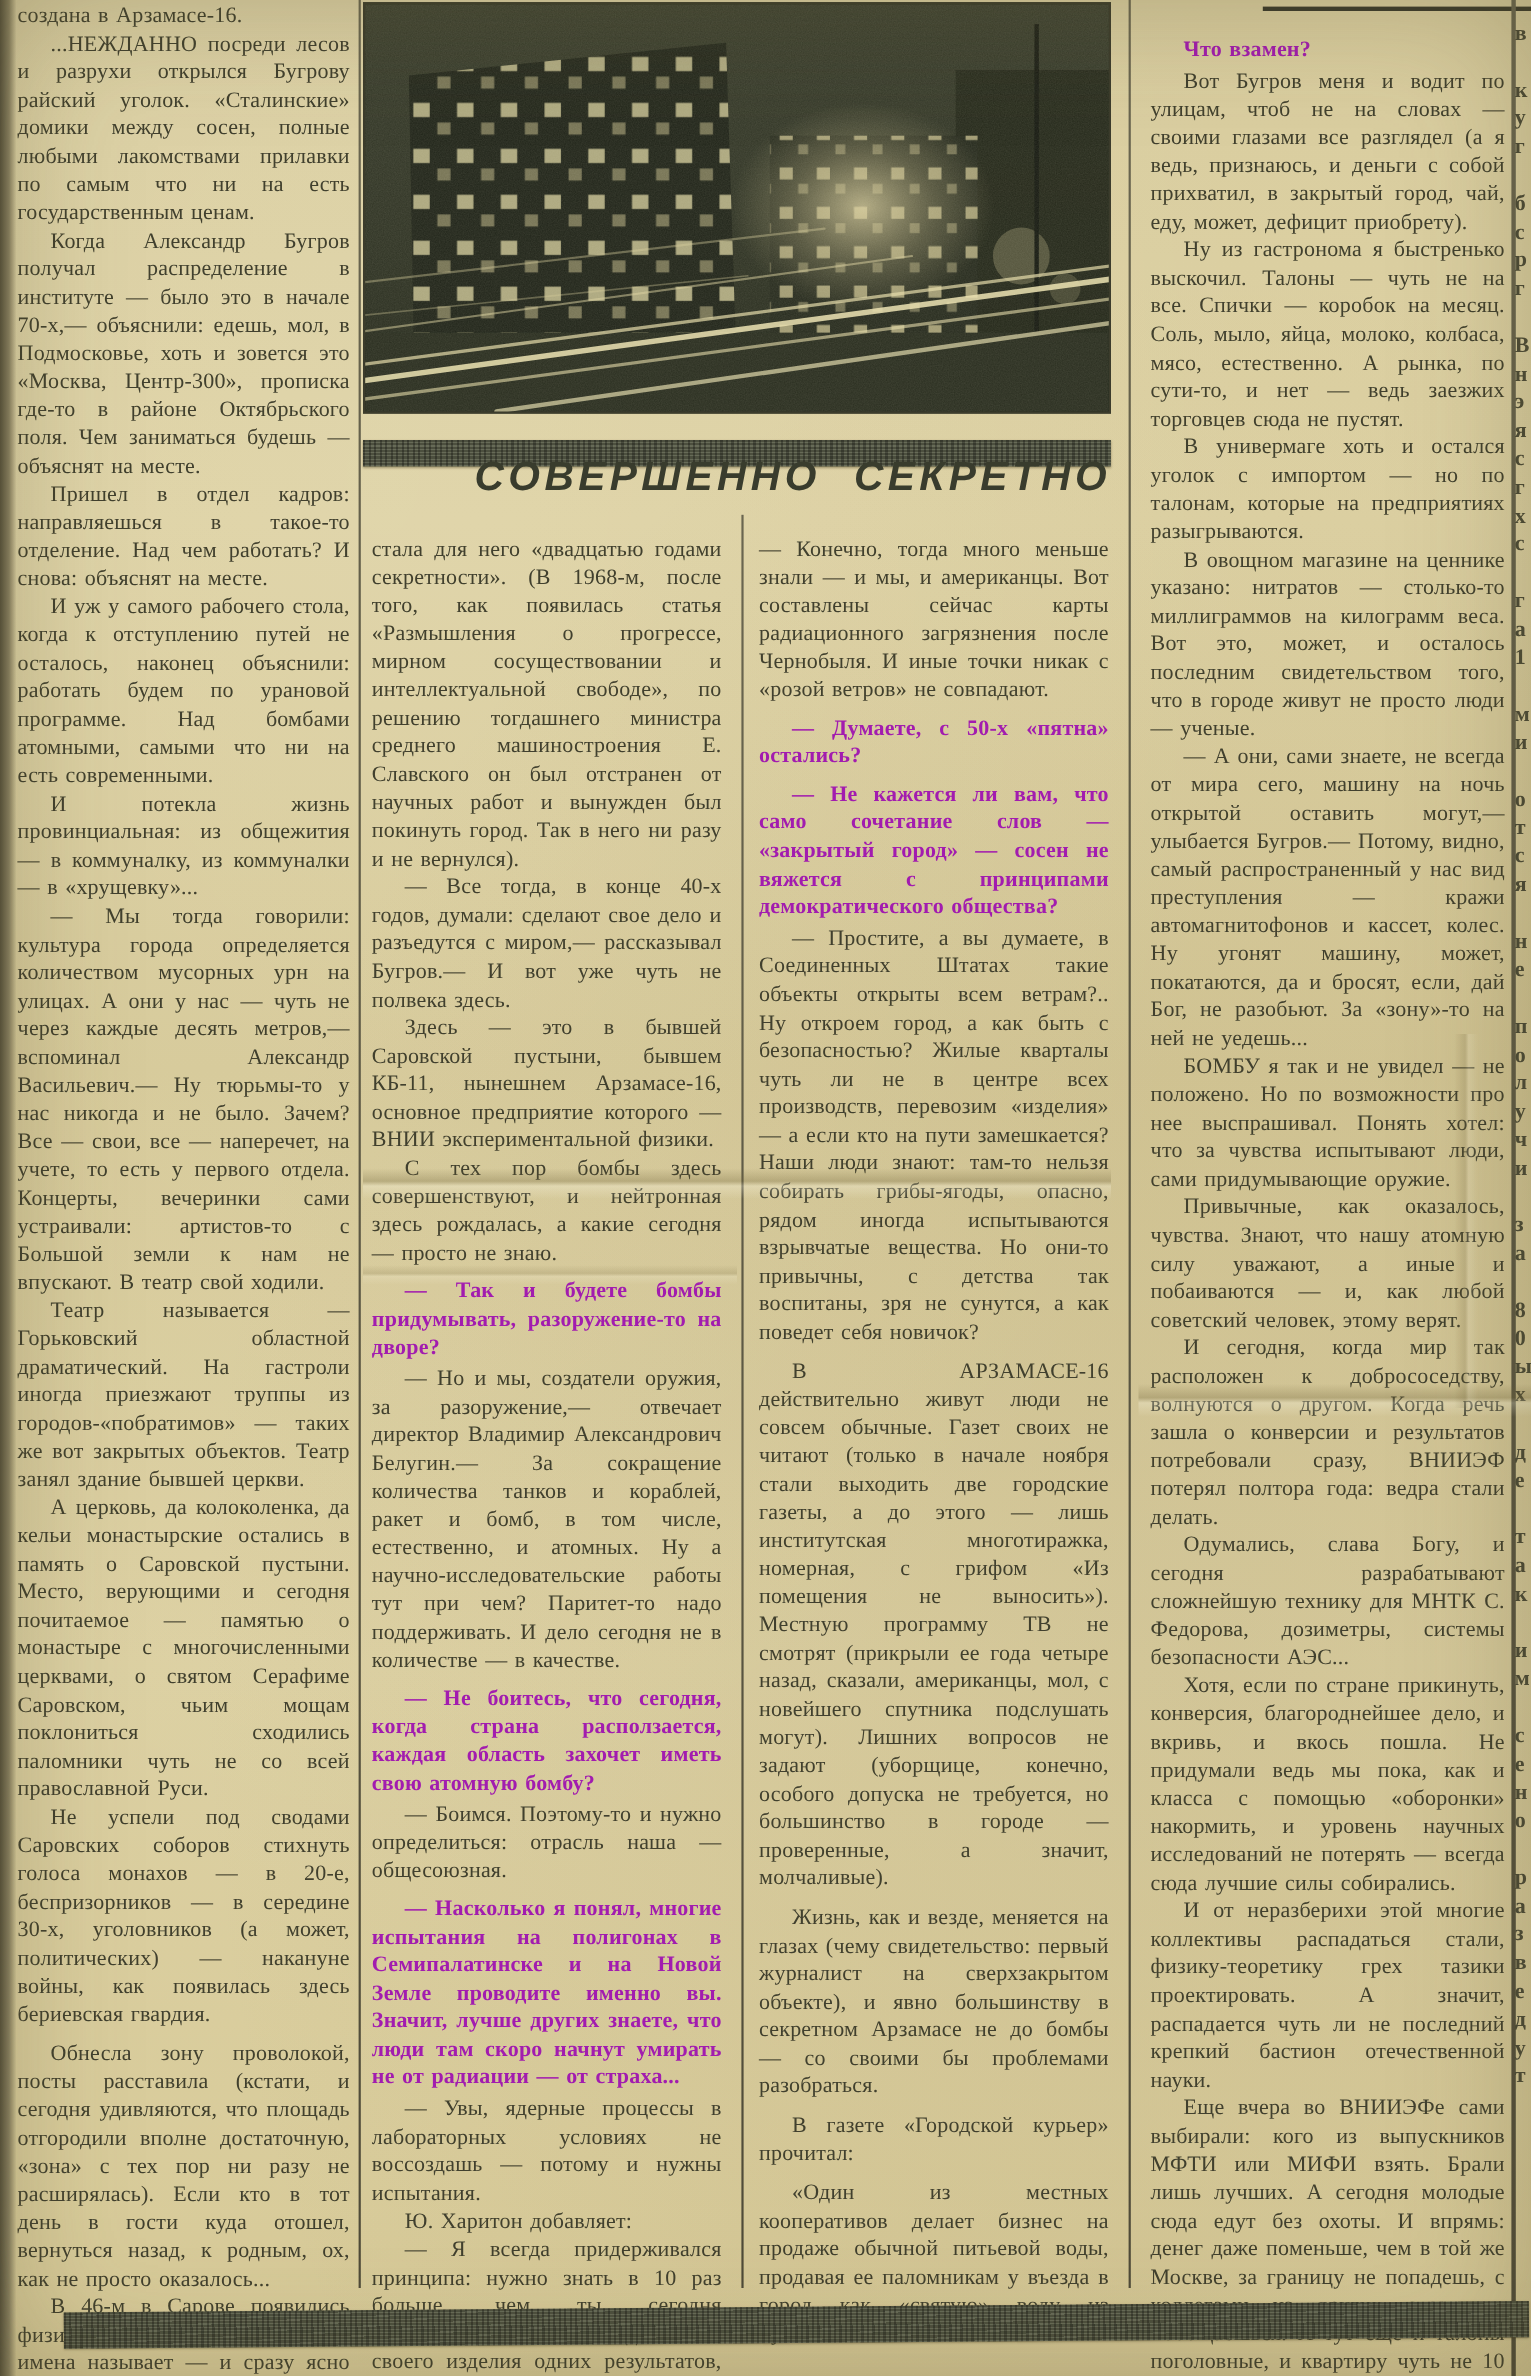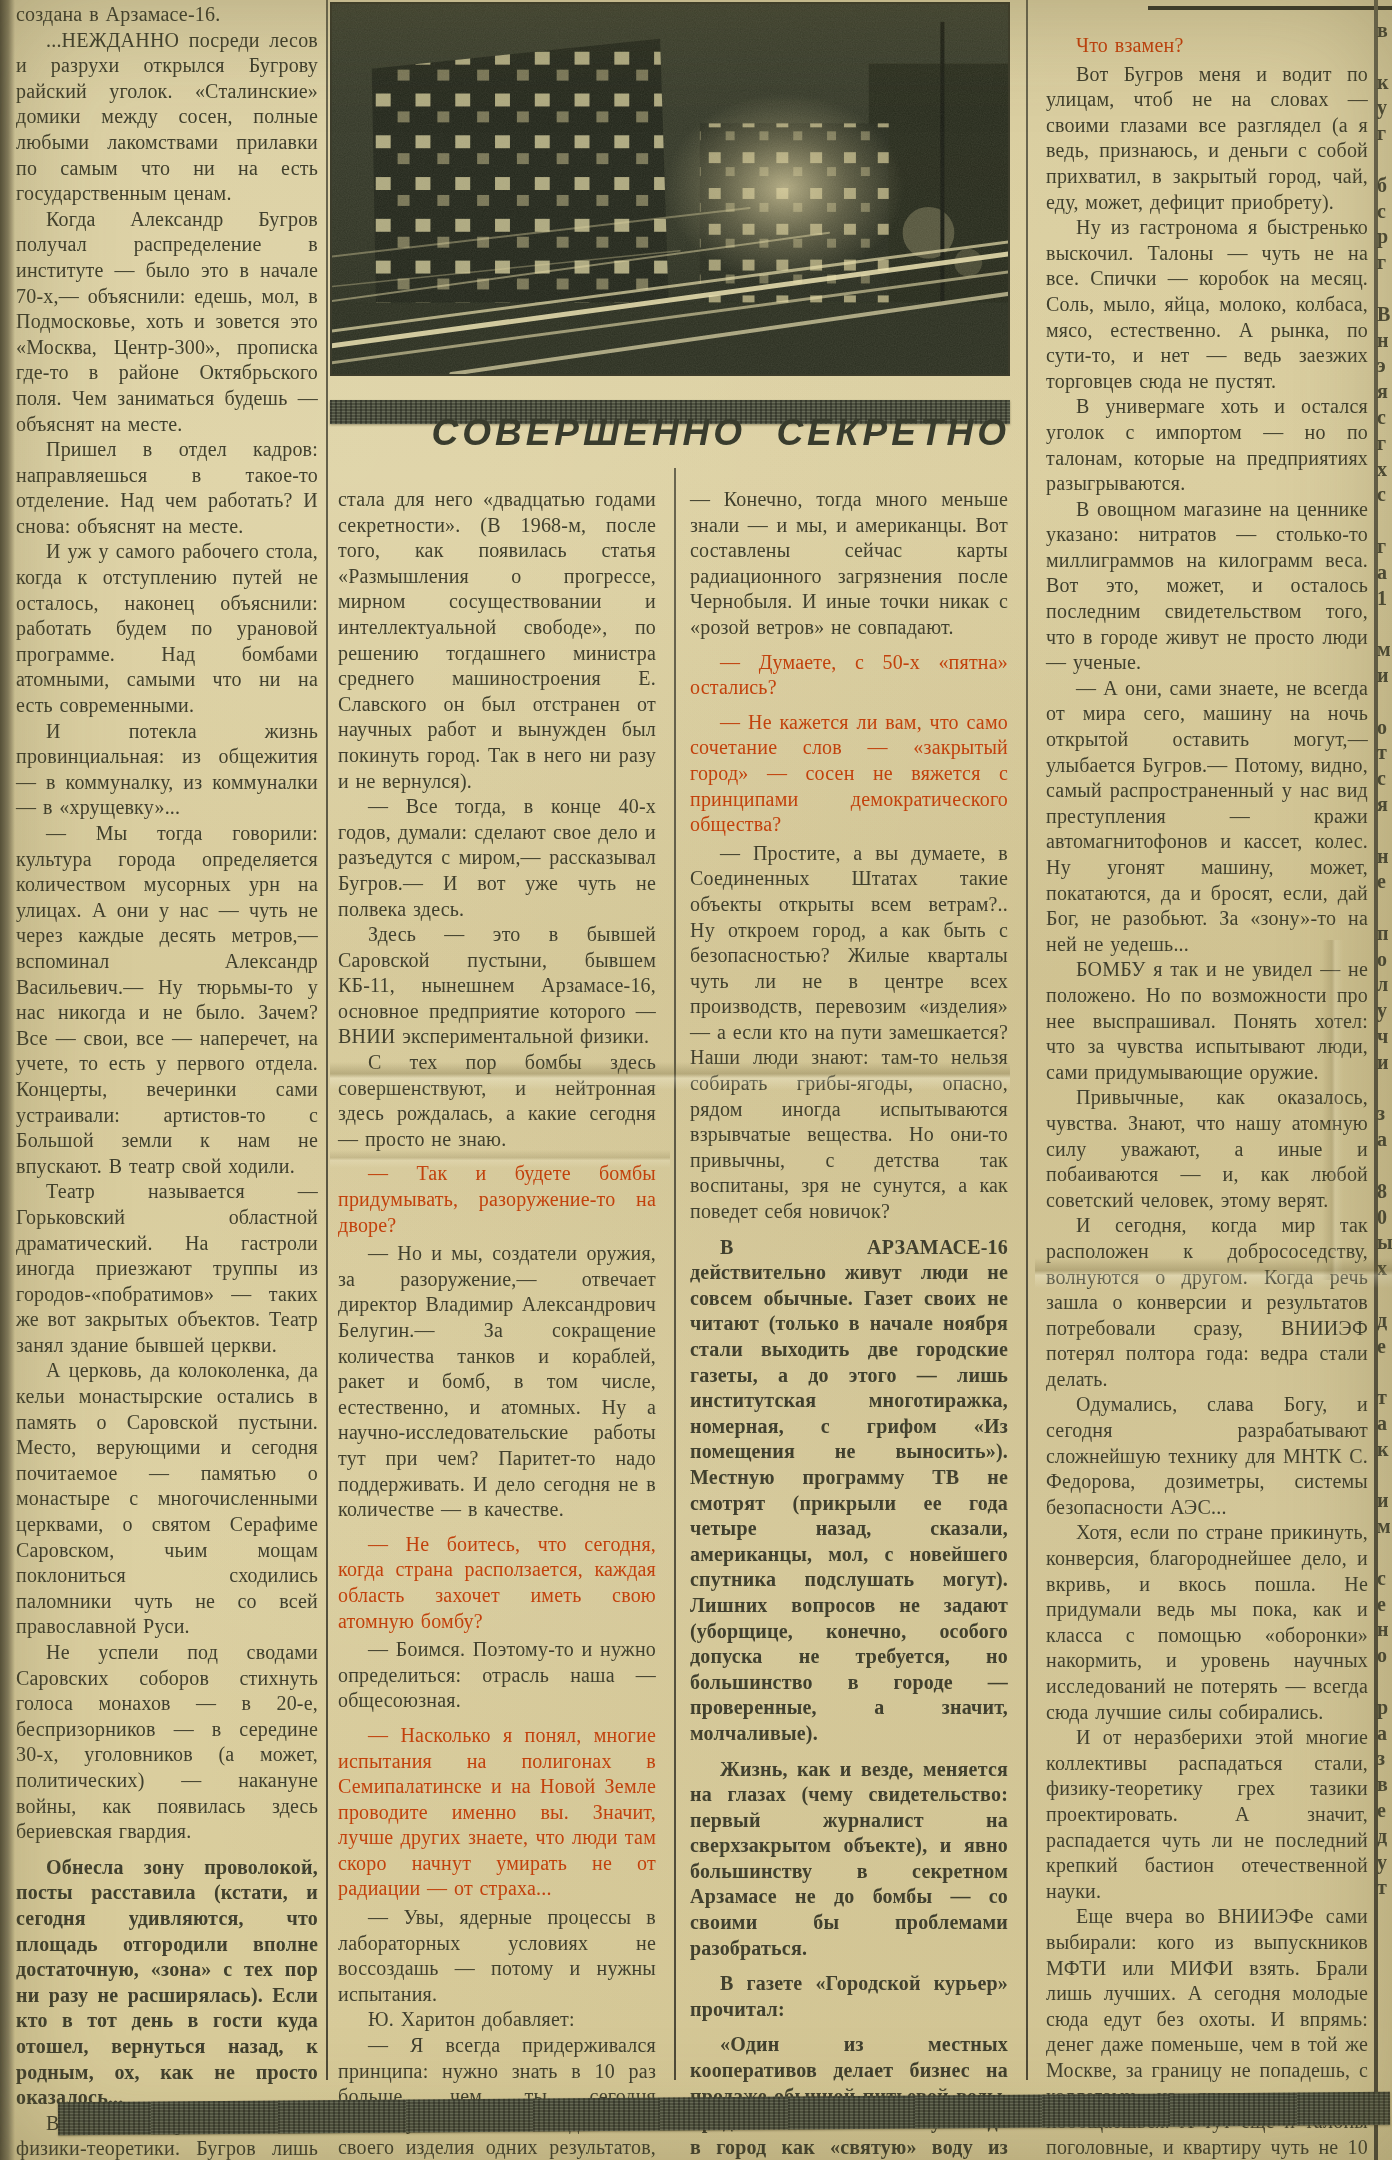--- a/index.html
+++ b/index.html
@@ -14,22 +14,22 @@
   }
   body::after{content:"";position:absolute;inset:0;pointer-events:none;
     box-shadow:inset 0 0 120px rgba(90,80,40,.35);}
   .page-edge-left{position:absolute;left:0;top:0;width:15px;height:2160px;
     background:linear-gradient(90deg,#55503c,#8a8263 55%,rgba(138,130,99,0));}
   .vrule{position:absolute;width:2px;background:linear-gradient(180deg,#6a6650,#4e4a38);}
   .col{position:absolute;text-align:justify;font-size:20px;line-height:25.6px;
     letter-spacing:.2px;word-spacing:1.5px;}
   .col p{margin:0;text-indent:30px;}
   .col p.noind{text-indent:0;}
-  .col p.q{font-weight:normal;color:#c2410c;margin-top:9px;margin-bottom:3px;}
-  .col p.lead{margin-top:10px;font-weight:bold;}
+  .col p.q{font-weight:bold;color:#a21caf;margin-top:9px;margin-bottom:3px;}
+  .col p.lead{margin-top:10px;}
   .photo-frame{position:absolute;left:330px;top:2px;width:680px;height:374px;
     border:2px solid #3c3c2c;box-sizing:border-box;background:#303426;}
   .photo-frame svg{display:block;width:100%;height:100%;}
   .ink-bar{position:absolute;background:#50544150;
     background-color:#565a47;
     background-image:
       repeating-linear-gradient(90deg, rgba(0,0,0,.28) 0 2px, rgba(0,0,0,0) 2px 5px),
       repeating-linear-gradient(0deg, rgba(255,255,235,.10) 0 1px, rgba(0,0,0,.12) 1px 3px);
     box-shadow:0 1px 2px rgba(60,50,20,.4);}
   .caption-bar{left:330px;top:400px;width:680px;height:24px;}

